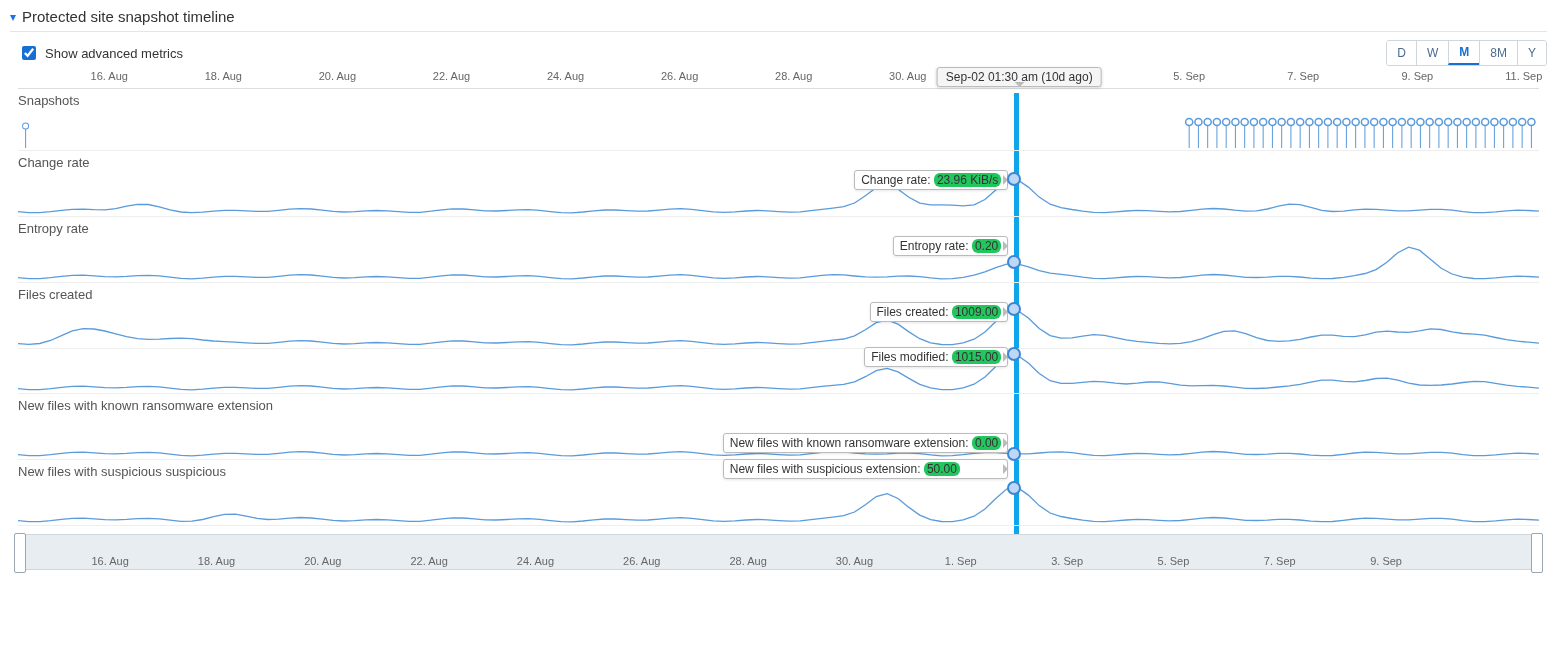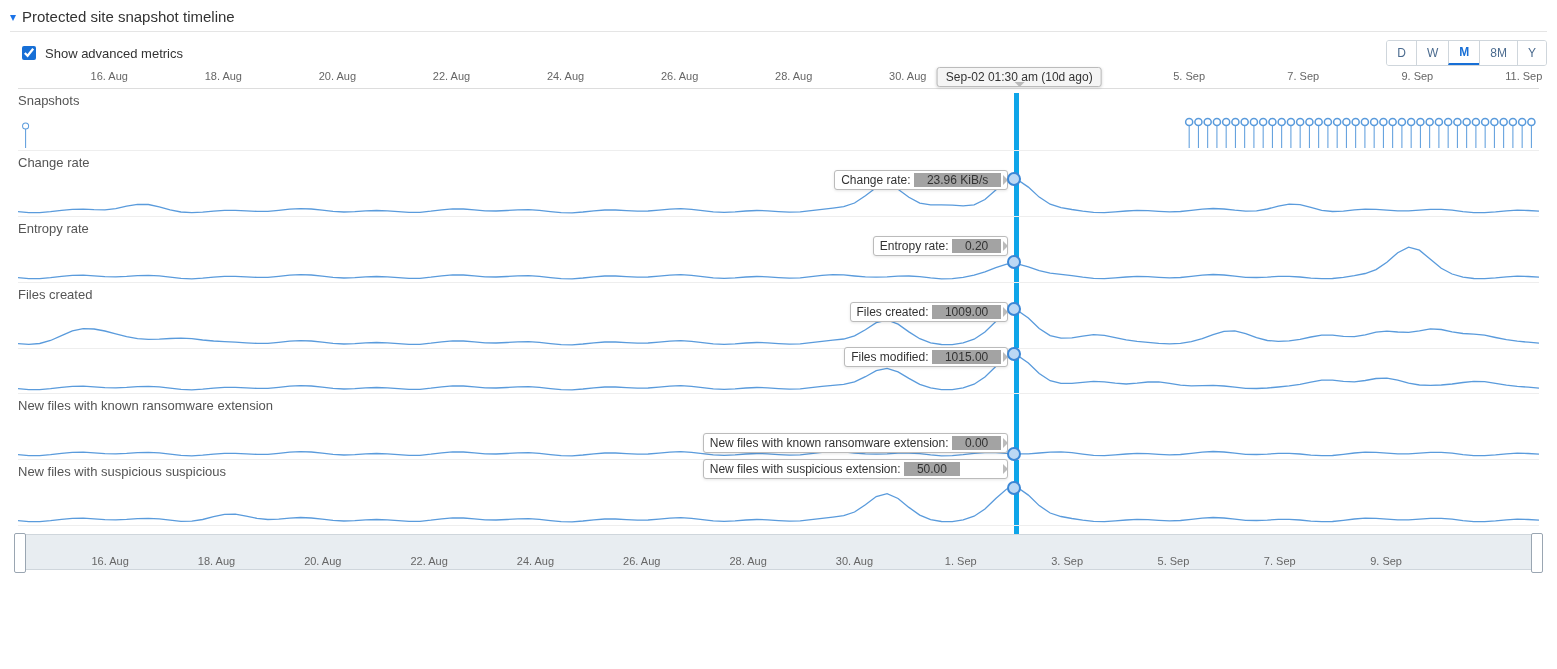--- a/index.html
+++ b/index.html
@@ -17,21 +17,21 @@
   .axis-row{position:relative;height:18px;margin-left:8px;margin-right:8px;border-bottom:1px solid #ddd;}
   .axis-row .tick{position:absolute;top:0;font-size:11px;color:#666;transform:translateX(-50%);white-space:nowrap;}
   .chart-area{position:relative;margin:0 8px;}
   .row-label{font-size:13px;color:#555;margin:4px 0 2px 0;}
   .chart-row{position:relative;height:44px;border-bottom:1px solid #eee;}
   .chart-row svg{position:absolute;left:0;top:0;width:100%;height:100%;}
   .cursor-line{position:absolute;top:0;bottom:0;width:0;border-left:5px solid #0ea5e9;pointer-events:none;}
   .cursor-tooltip{position:absolute;top:-6px;transform:translate(-50%,-100%);background:#f5f5f5;border:1px solid #bbb;border-radius:3px;padding:2px 8px;font-size:12px;white-space:nowrap;box-shadow:0 1px 3px rgba(0,0,0,.15);}
   .cursor-tooltip::after{content:"";position:absolute;left:50%;bottom:-6px;transform:translateX(-50%);border:5px solid transparent;border-top-color:#bbb;}
   .value-flag{position:absolute;right:0;top:50%;transform:translate(-6px,-50%);background:#fff;border:1px solid #bbb;border-radius:3px;padding:2px 6px;font-size:12px;white-space:nowrap;box-shadow:0 1px 3px rgba(0,0,0,.1);}
-  .value-flag .hl{background:#a3a3a3;padding:0 13px;border-radius:0;}
+  .value-flag .hl{background:#22c55e;padding:0 3px;border-radius:6px;}
   .value-flag::after{content:"";position:absolute;right:-6px;top:50%;transform:translateY(-50%);border:5px solid transparent;border-left-color:#bbb;}
   .marker-dot{position:absolute;width:10px;height:10px;border:2px solid #3b87d6;background:#bcd8f4;border-radius:50%;transform:translate(-50%,-50%);}
   .lollipop-row{height:40px;}
   .navigator{position:relative;height:34px;margin:8px 8px 0 8px;background:#e8edf1;border:1px solid #cfd6dc;border-radius:2px;}
   .nav-handle{position:absolute;top:-2px;width:10px;height:38px;background:#fff;border:1px solid #9aa6b2;border-radius:2px;cursor:ew-resize;}
   .nav-handle.left{left:-5px;}
   .nav-handle.right{right:-5px;}
   .nav-ticks{position:relative;height:100%;}
   .nav-ticks .ntick{position:absolute;bottom:2px;font-size:11px;color:#666;transform:translateX(-50%);white-space:nowrap;}
   .footer{margin:14px 8px 0 8px;font-size:13px;}

